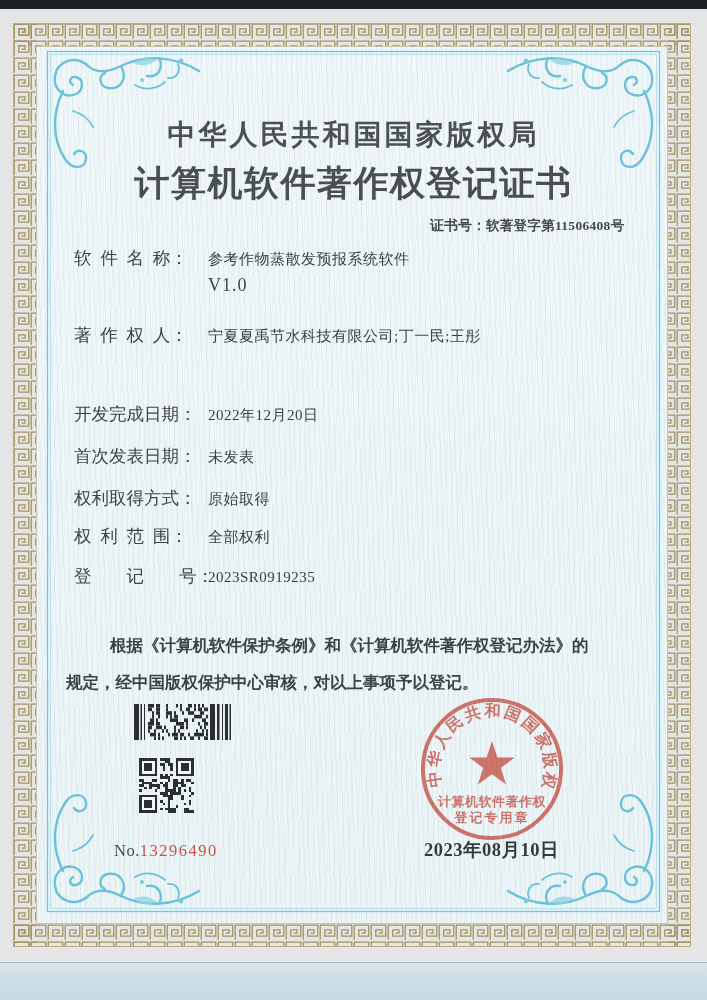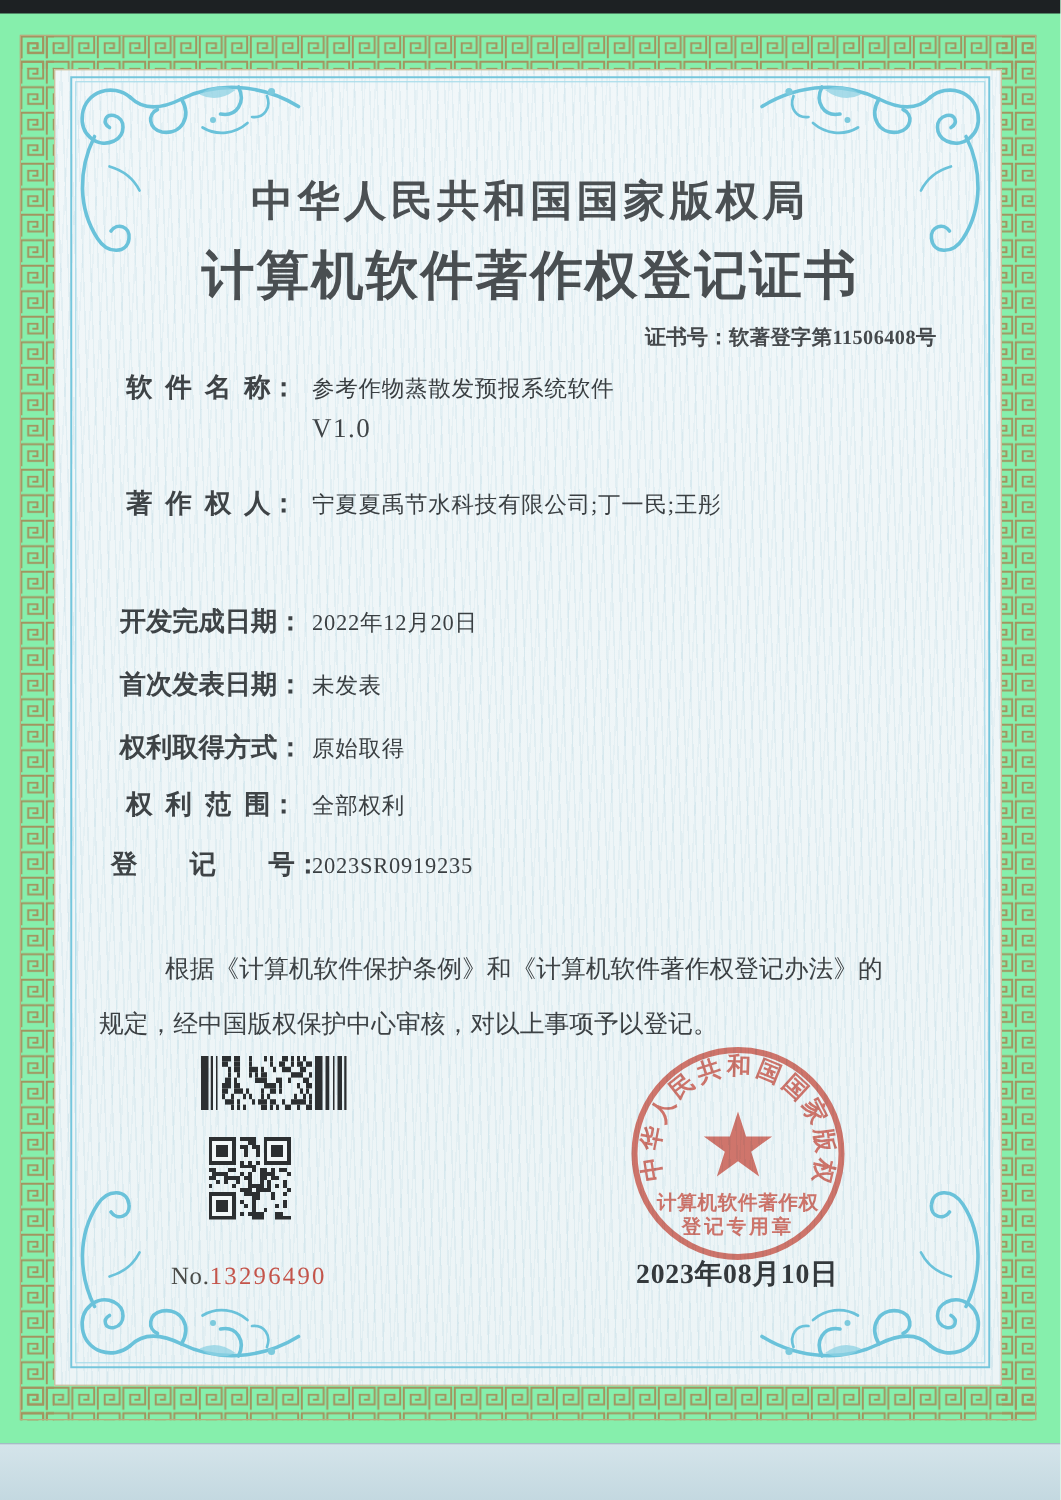--- a/index.html
+++ b/index.html
@@ -5,44 +5,44 @@
   html,body{margin:0;padding:0;}
   body{
     width:707px;height:1000px;overflow:hidden;position:relative;
     background:#fcfdfd;
     font-family:"Liberation Serif","DejaVu Serif",serif;
   }
   .scene{position:absolute;inset:0;}
   .top-strip{position:absolute;left:0;top:0;width:707px;height:9px;background:#1d2123;z-index:9;}
   .bottom-strip{position:absolute;left:0;top:962px;width:707px;height:38px;
     background:linear-gradient(180deg,#d4e4ea,#c3d8e0);border-top:1px solid #a4bcc5;z-index:9;}
-  .page{position:absolute;left:0;top:0;width:707px;height:962px;background:#86efac;}
+  .page{position:absolute;left:0;top:0;width:707px;height:962px;background:#e5e5e5;}
   .guilloche{
     position:absolute;left:36px;top:46px;width:632px;height:878px;
     background:
       repeating-linear-gradient(88deg, rgba(128,184,204,.13) 0 1px, transparent 1px 5px),
       repeating-linear-gradient(-87deg, rgba(128,184,204,.09) 0 1px, transparent 1px 7px),
       linear-gradient(#f1f7f9,#ecf4f6);
   }
   svg.gold-frame{position:absolute;left:13px;top:23px;z-index:2;}
   svg.cyan-frame{position:absolute;left:0;top:0;z-index:3;pointer-events:none;}
   .txt{position:absolute;color:#3f4447;line-height:1.25;white-space:nowrap;z-index:4;}
   .title{left:0;right:0;top:117px;text-align:center;font-size:28px;font-weight:bold;
     letter-spacing:3px;color:#4b5053;}
   .subtitle{left:0;right:0;top:162px;text-align:center;font-size:35px;font-weight:bold;
     letter-spacing:1.5px;color:#494e51;}
   .certno{left:430px;top:217px;font-size:14px;font-weight:bold;color:#45494c;}
   .certno .val{margin-left:0;font-size:13.5px;letter-spacing:.3px;}
   .field{left:74px;display:flex;align-items:baseline;}
-  .flabel{display:inline-block;width:134px;font-size:17.5px;font-weight:bold;color:#3e4346;text-align:center;}
+  .flabel{display:inline-block;width:134px;font-size:17.5px;font-weight:normal;color:#3e4346;}
   .fvalue{font-size:15px;font-weight:normal;color:#3a3f42;letter-spacing:.5px;text-align:right;}
   .f1{top:248px}.f1b{left:208px;top:274px;font-size:18px;font-weight:normal;letter-spacing:1px;}
   .f2{top:325px}.f3{top:404px}.f4{top:446px}.f5{top:488px}.f6{top:526px}.f7{top:566px}
   .statement{position:absolute;left:66px;top:610px;width:524px;z-index:4;
-    font-size:16.5px;font-weight:normal;color:#3c4144;line-height:37px;
+    font-size:16.5px;font-weight:bold;color:#3c4144;line-height:37px;
     text-indent:44px;white-space:normal;letter-spacing:0;}
   svg.barcode{position:absolute;left:134px;top:704px;z-index:4;}
   svg.qrcode{position:absolute;left:139px;top:758px;z-index:4;}
   .serial{left:114px;top:841px;font-size:16.5px;color:#4a4c49;letter-spacing:.5px;}
   .serial .num{color:#c4544a;letter-spacing:1.5px;text-align:center;}
   .issue-date{left:424px;top:839px;font-size:18.5px;font-weight:bold;color:#34393c;letter-spacing:.5px;text-align:right;}
   svg.seal{position:absolute;left:417px;top:694px;z-index:6;mix-blend-mode:multiply;opacity:.9;}
   .seal-ring-text{font-size:16px;letter-spacing:2.6px;font-weight:bold;
     font-family:"Liberation Serif","DejaVu Serif",serif;}
   .seal-line{font-weight:bold;font-family:"Liberation Serif","DejaVu Serif",serif;}

